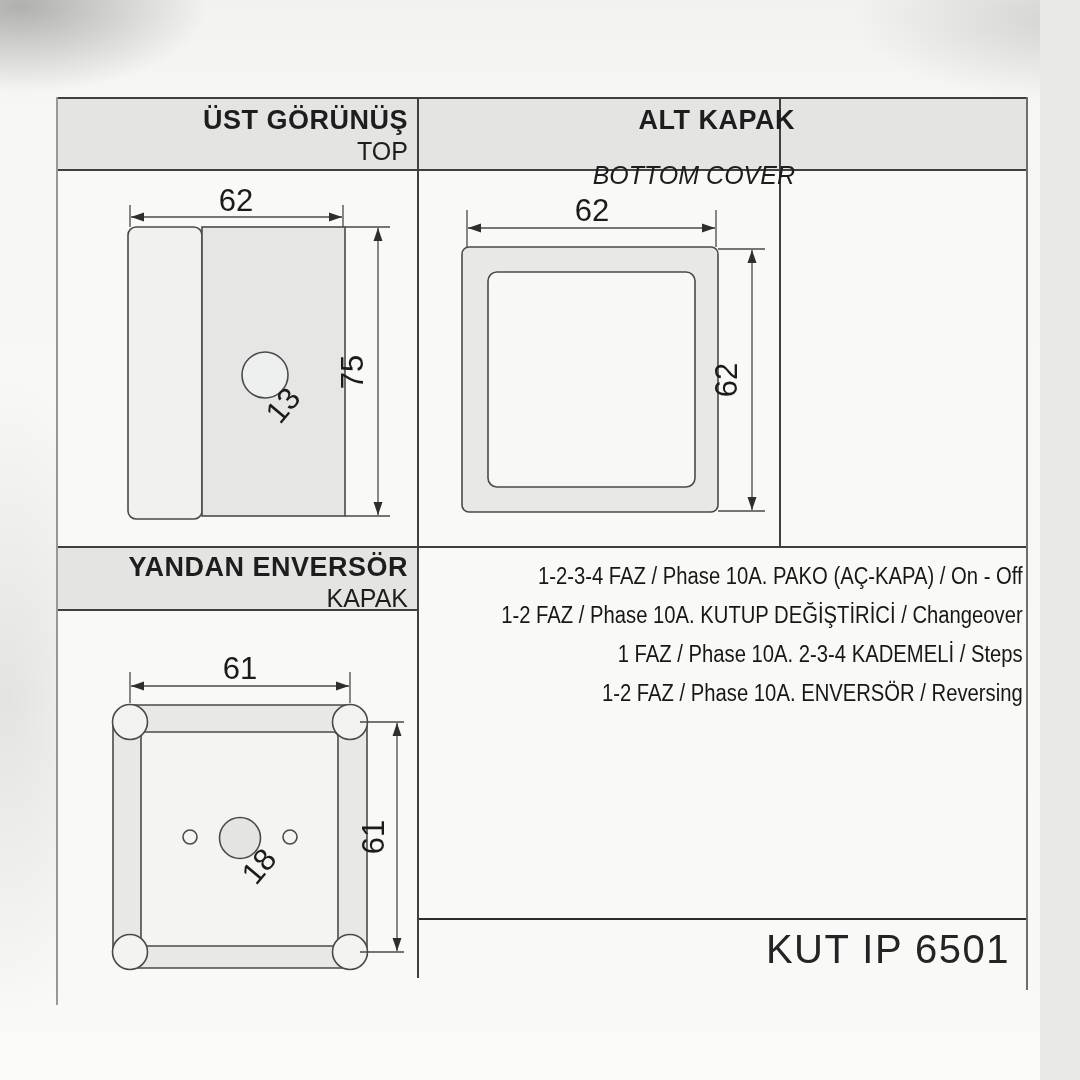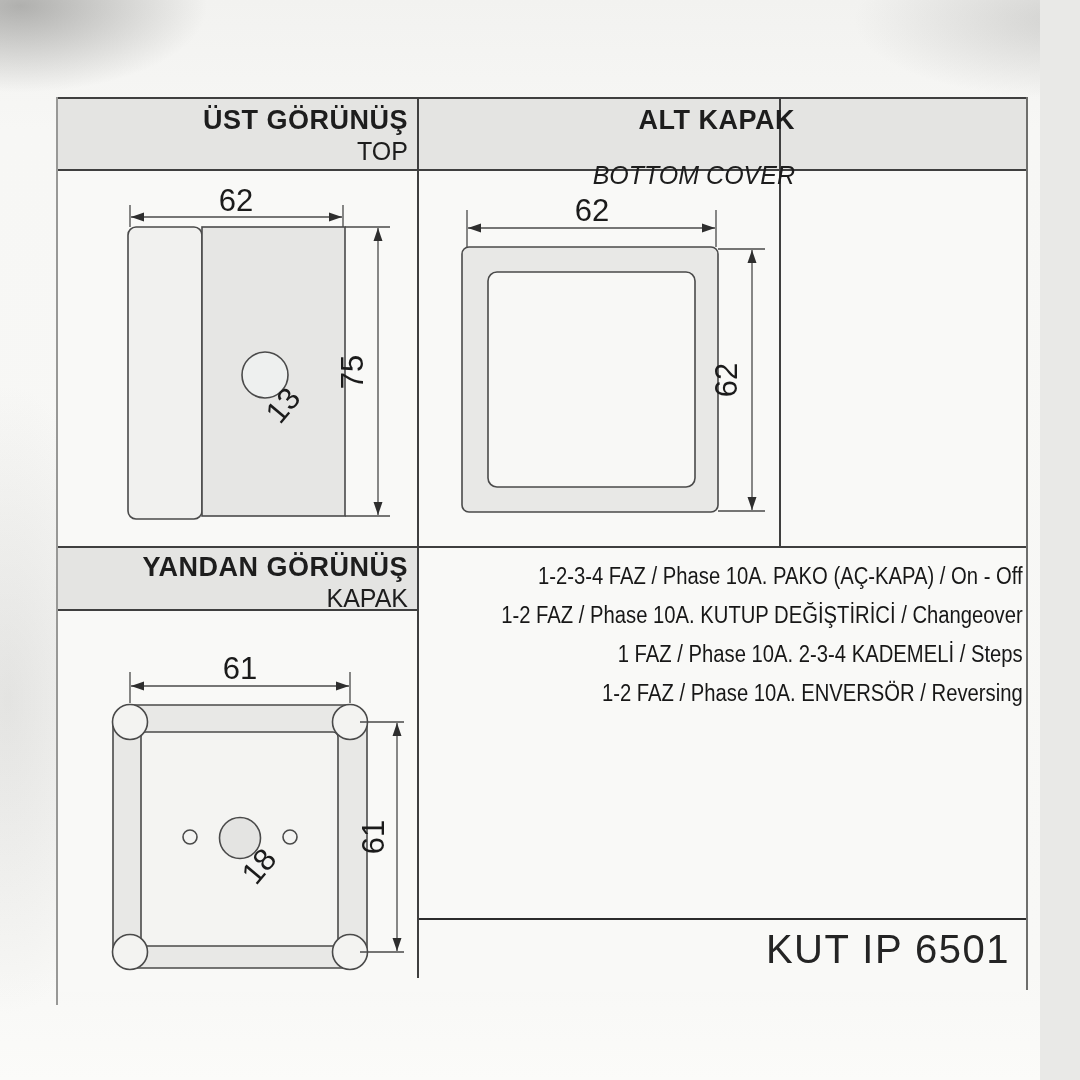--- a/index.html
+++ b/index.html
@@ -51,21 +51,21 @@
 
   <div class="caption" style="left:110px;top:104px;width:298px;">
     <div class="t">ÜST GÖRÜNÜŞ</div>
     <div class="s">TOP</div>
   </div>
   <div class="caption" style="left:452px;top:104px;width:343px;">
     <div class="t">ALT KAPAK</div>
     <div class="s it">BOTTOM COVER</div>
   </div>
   <div class="caption" style="left:110px;top:551px;width:298px;">
-    <div class="t">YANDAN GÖRÜNÜŞ</div>
+    <div class="t">YANDAN ENVERSÖR</div>
     <div class="s">KAPAK</div>
   </div>
 
   <div class="specs" style="left:420px;top:557px;width:602px;padding-right:6px;">
     <div>1-2-3-4 FAZ / Phase  10A.  PAKO (AÇ-KAPA) / On - Off</div>
     <div>1-2 FAZ / Phase 10A.  KUTUP DEĞİŞTİRİCİ / Changeover</div>
     <div>1 FAZ / Phase 10A.  2-3-4   KADEMELİ / Steps</div>
     <div>1-2 FAZ / Phase 10A.  ENVERSÖR / Reversing</div>
   </div>
 

